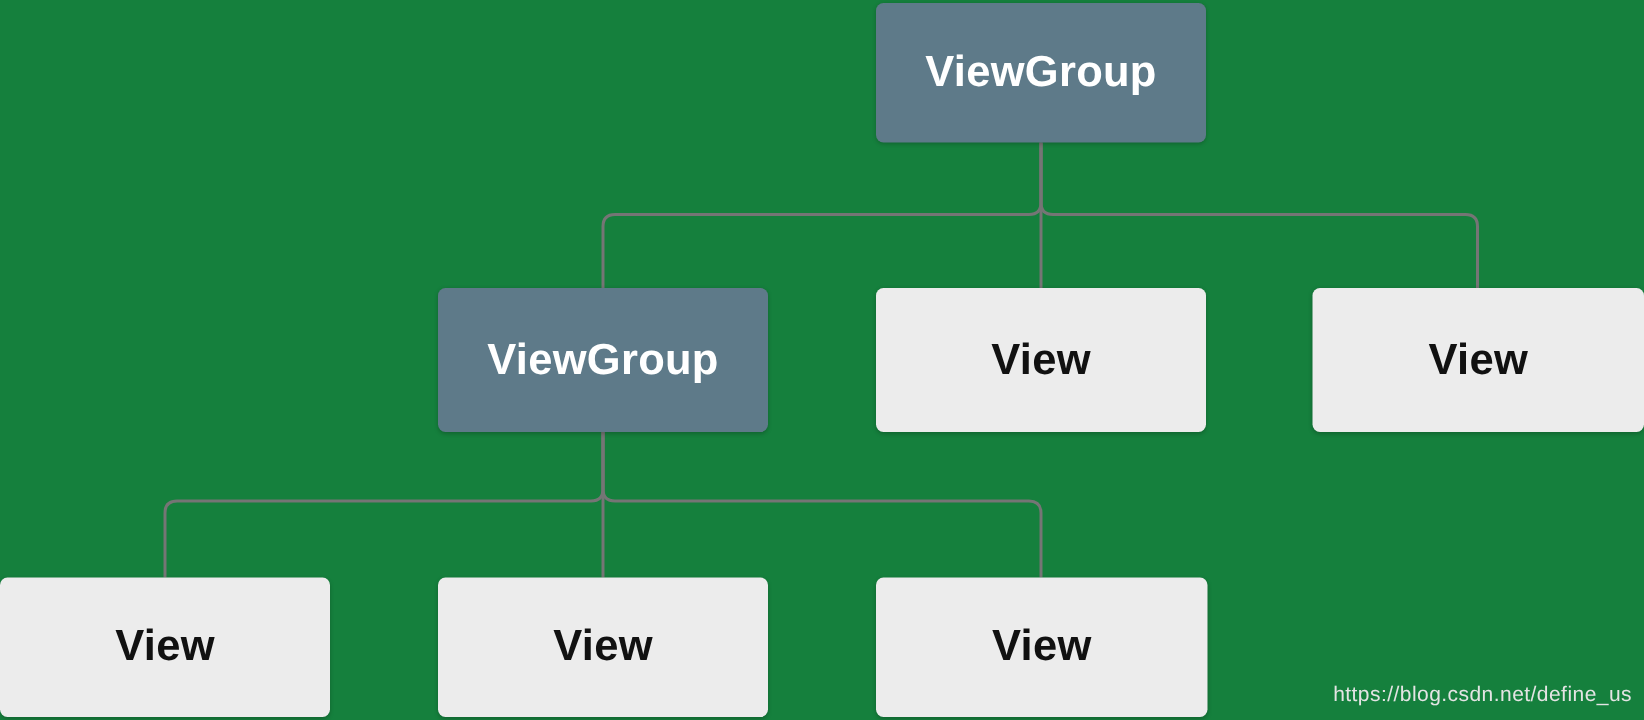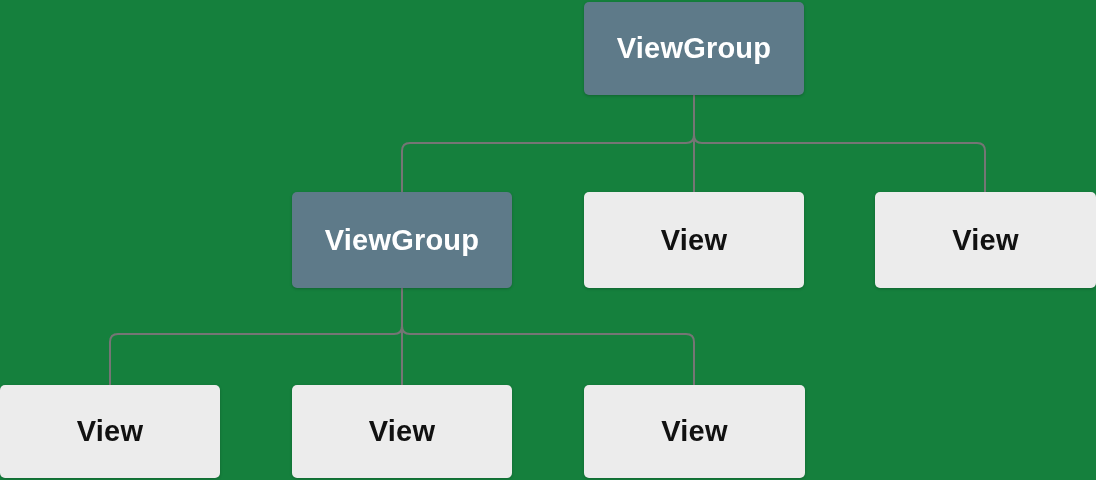--- a/index.html
+++ b/index.html
@@ -82,13 +82,14 @@
       <div class="node view" style="left: 0px; top: 385px; width: 220px; height: 93px; background: rgb(236, 236, 236); color: rgb(17, 17, 17);">
         <span>View</span>
       </div>
       <div class="node view" style="left: 292px; top: 385px; width: 220px; height: 93px; background: rgb(236, 236, 236); color: rgb(17, 17, 17);">
         <span>View</span>
       </div>
       <div class="node view" style="left: 584px; top: 385px; width: 221px; height: 93px; background: rgb(236, 236, 236); color: rgb(17, 17, 17);">
         <span>View</span>
       </div>
     </div>
+  <div class="watermark">https://blog.csdn.net/define_us</div>
 </div>
 
 </body></html>

